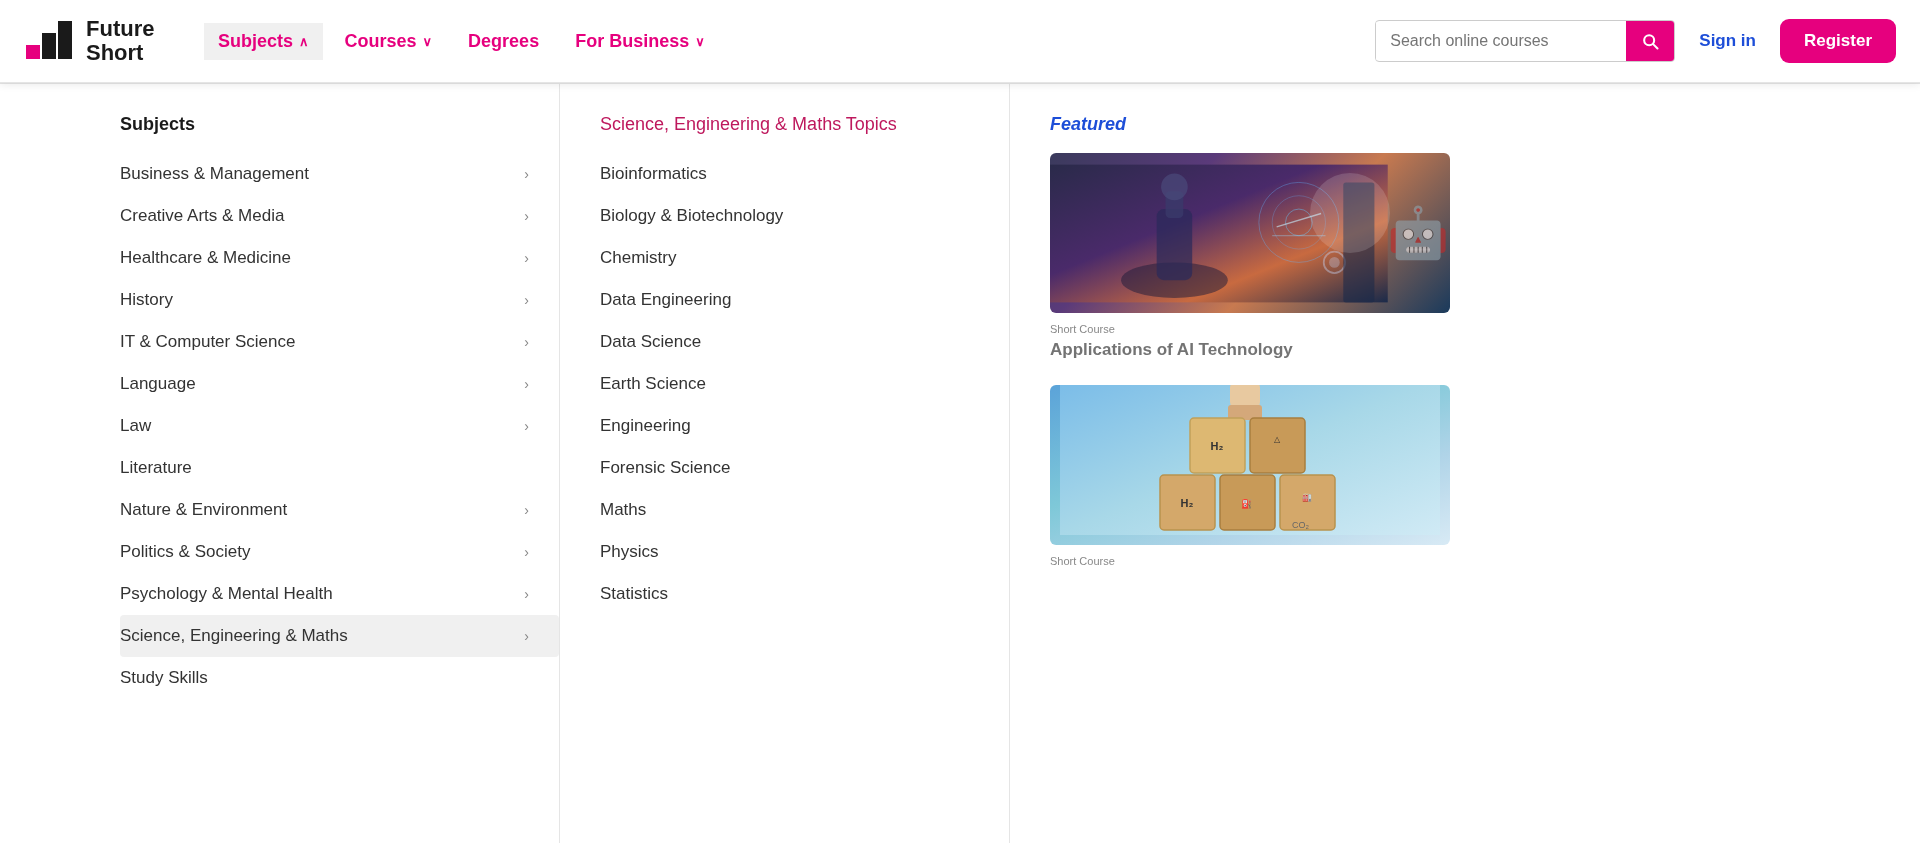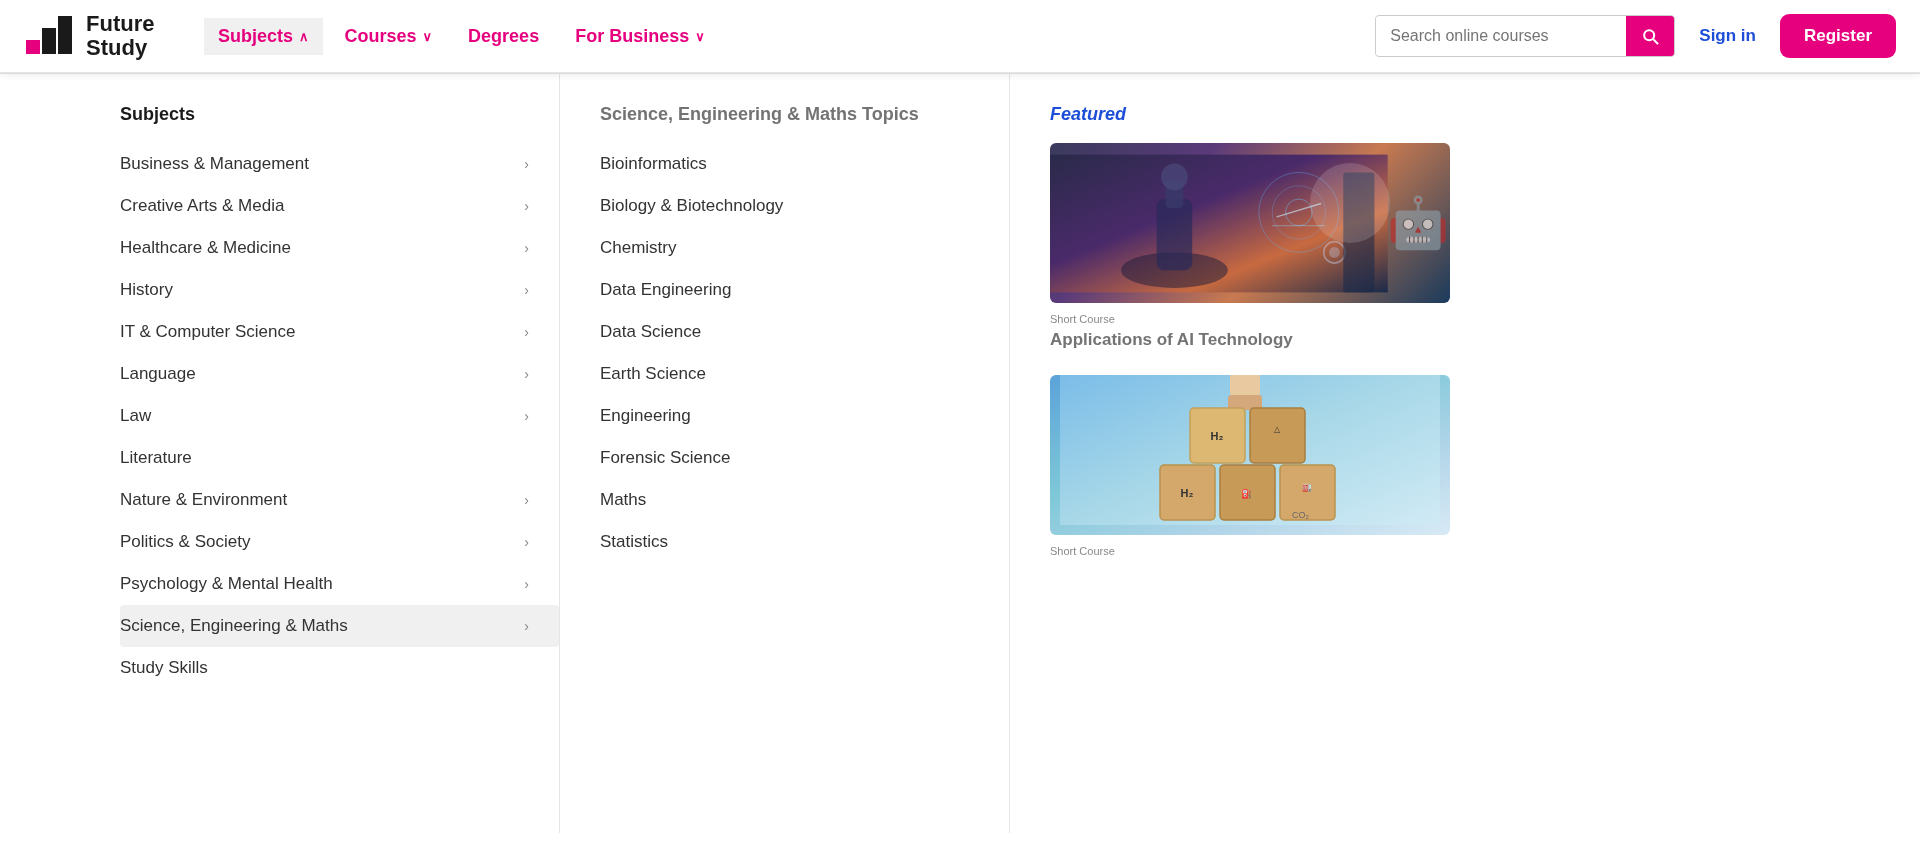--- a/index.html
+++ b/index.html
@@ -2,21 +2,21 @@
 <html><head>
   <meta charset="utf-8">
   <style>
     * { margin: 0; padding: 0; box-sizing: border-box; }
     body { font-family: -apple-system, BlinkMacSystemFont, 'Segoe UI', sans-serif; background: #fff; }
 
     
     .header {
       display: flex;
       align-items: center;
-      height: 73px;
+      height: 83px;
       padding: 0 24px;
       border-bottom: 1px solid #e5e5e5;
       background: #fff;
       position: relative;
       z-index: 100;
     }
     .logo-area {
       display: flex;
       align-items: center;
       min-width: 160px;
@@ -163,22 +163,22 @@
 
     
     .topics-col {
       width: 450px;
       min-width: 450px;
       padding: 30px 30px 30px 40px;
       border-right: 1px solid #e5e5e5;
     }
     .topics-col h3 {
       font-size: 18px;
-      font-weight: 700;
-      color: #737373;
+      font-weight: 400;
+      color: #be185d;
       margin-bottom: 18px;
     }
     .topic-item {
       padding: 11px 0;
       font-size: 17px;
       color: #333;
       cursor: pointer;
       display: flex;
       align-items: center;
       justify-content: space-between;
@@ -257,21 +257,21 @@
 <header class="header header-shadow">
   <div class="logo-area">
 
     <svg class="logo-icon" viewBox="0 0 52 52" fill="none">
       <rect x="2" y="30" width="14" height="14" fill="#e6007e"></rect>
       <rect x="18" y="18" width="14" height="26" fill="#1a1a1a"></rect>
       <rect x="34" y="6" width="14" height="38" fill="#1a1a1a"></rect>
     </svg>
     <div class="logo-text">
       <span>Future</span>
-      <span>Study</span>
+      <span>Short</span>
     </div>
   </div>
 
   <nav class="nav-items">
     <button class="nav-item active-subject">
       <span>Subjects</span>
       <span class="chevron-icon">∧</span>
     </button>
     <button class="nav-item">
       <span>Courses</span>
@@ -382,20 +382,23 @@
         <div class="topic-item">
           <span>Engineering</span>
         </div>
         <div class="topic-item">
           <span>Forensic Science</span>
         </div>
         <div class="topic-item">
           <span>Maths</span>
         </div>
         <div class="topic-item">
+          <span>Physics</span>
+        </div>
+        <div class="topic-item">
           <span>Statistics</span>
         </div>
       </div>
   </div>
 
   <div class="featured-col">
     <h3>Featured</h3>
 
     <div class="featured-card">
       <div class="featured-img featured-img-1">

